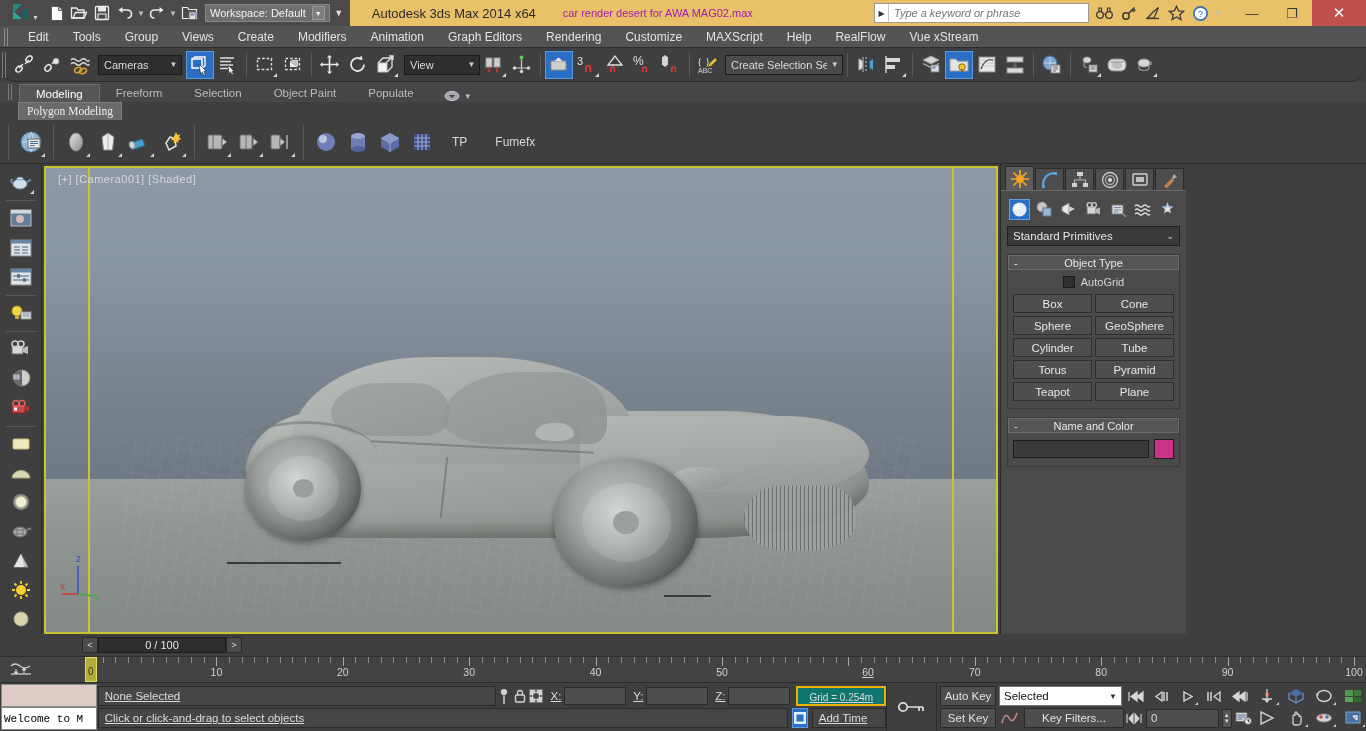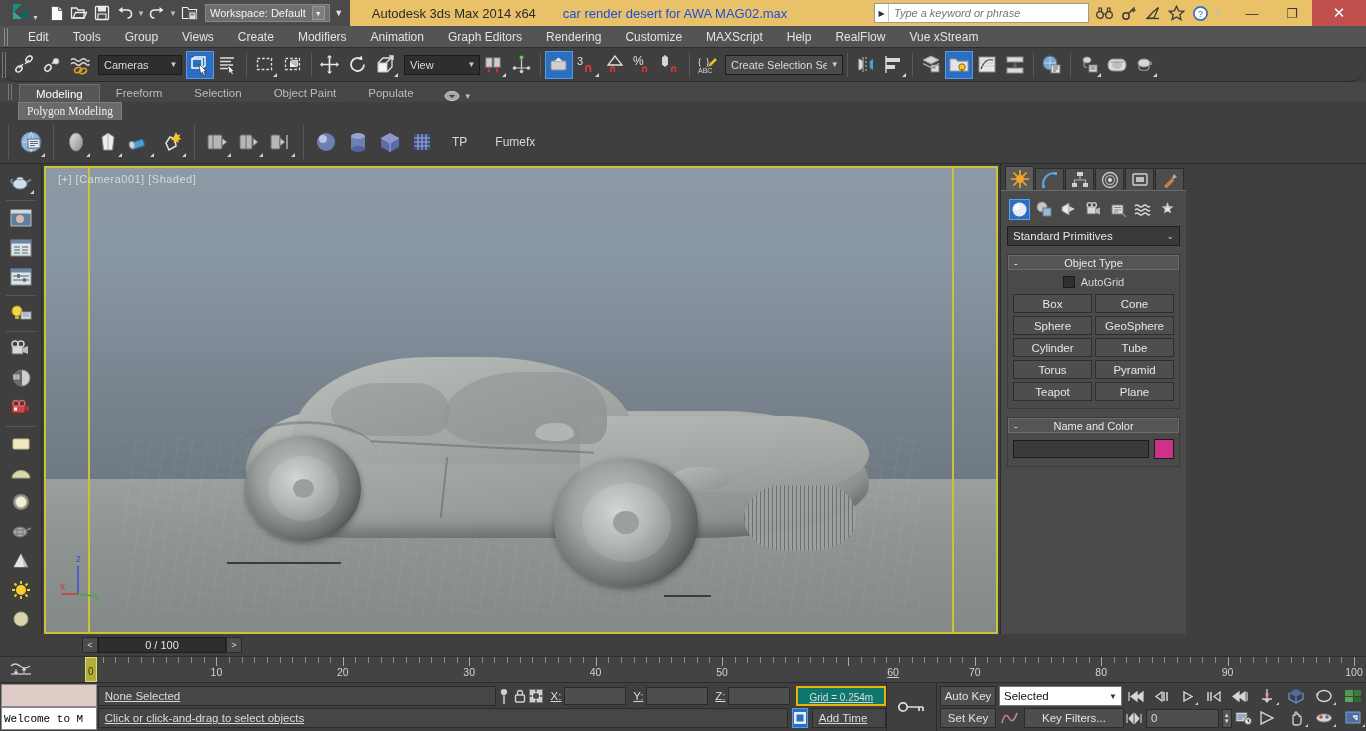--- a/index.html
+++ b/index.html
@@ -27,21 +27,21 @@
   .logo-caret { position:absolute; right:3px; bottom:5px; font-size:7px; color:#cfcfcf; }
 
   .qat { height:26px; background:#4a4a4a; display:flex; align-items:center; padding:0 3px; gap:1px; }
   .qbtn { width:22px; height:22px; display:flex; align-items:center; justify-content:center; }
   .qsep { width:8px; display:flex; align-items:center; justify-content:center; color:#bdbdbd; font-size:8px; }
   .ws-box { height:18px; background:#6e6e6e; border:1px solid #888; display:flex; align-items:center; padding:0 4px; margin-left:4px; color:#f2f2f2; font-size:11px; }
   .ws-box .dd { margin-left:6px; width:13px; height:14px; background:#7d7d7d; border:1px solid #999; display:flex; align-items:center; justify-content:center; font-size:7px; }
   .ws-caret { width:16px; text-align:center; color:#e0e0e0; font-size:9px; }
 
   .title-text { flex:0 0 auto; margin-left:22px; color:#2b2b2b; font-size:13px; white-space:nowrap; }
-  .title-file { margin-left:27px; color:#1d4ed8; font-size:13px; white-space:nowrap; }
+  .title-file { margin-left:27px; color:#a21caf; font-size:11px; white-space:nowrap; }
   .title-spacer { flex:1 1 auto; }
 
   .searchbox { height:20px; width:215px; background:#fff; border:1px solid #9a9a9a; display:flex; align-items:center; }
   .search-arrow { width:14px; text-align:center; color:#333; font-size:8px; border-right:1px solid #c8c8c8; height:100%; display:flex; align-items:center; justify-content:center; }
   .search-input { border:0; outline:0; flex:1; font-size:11px; font-style:italic; color:#777; font-family:"Liberation Sans",sans-serif; padding-left:5px; background:transparent; }
   .help-icons { display:flex; align-items:center; gap:3px; margin-left:5px; }
   .hicon { width:21px; height:21px; display:flex; align-items:center; justify-content:center; }
   .wbtns { display:flex; align-items:center; margin-left:10px; }
   .wbtn { width:40px; height:26px; display:flex; align-items:center; justify-content:center; color:#3a3a3a; font-size:13px; }
   .wbtn.close { background:#c0504d; color:#fff; width:54px; font-size:15px; }
@@ -1079,21 +1079,21 @@
         <div class="tick minor" style="left: 692.64px;"></div>
         <div class="tick minor" style="left: 705.28px;"></div>
         <div class="tick minor" style="left: 717.92px;"></div>
         <div class="tick minor" style="left: 730.56px;"></div>
         <div class="tick minor" style="left: 743.2px;"></div>
         <div class="tick minor" style="left: 755.84px;"></div>
         <div class="tick minor" style="left: 768.48px;"></div>
         <div class="tick minor" style="left: 781.12px;"></div>
         <div class="tick minor" style="left: 793.76px;"></div>
         <div class="tick major" style="left: 806.4px;"></div>
-        <div class="tlabel" style="left: 851px; text-decoration: underline;">60</div>
+        <div class="tlabel" style="left: 826px; text-decoration: underline;">60</div>
         <div class="tick minor" style="left: 819.04px;"></div>
         <div class="tick minor" style="left: 831.68px;"></div>
         <div class="tick minor" style="left: 844.32px;"></div>
         <div class="tick minor" style="left: 856.96px;"></div>
         <div class="tick minor" style="left: 869.6px;"></div>
         <div class="tick minor" style="left: 882.24px;"></div>
         <div class="tick minor" style="left: 894.88px;"></div>
         <div class="tick minor" style="left: 907.52px;"></div>
         <div class="tick minor" style="left: 920.16px;"></div>
         <div class="tick major" style="left: 932.8px;"></div>

